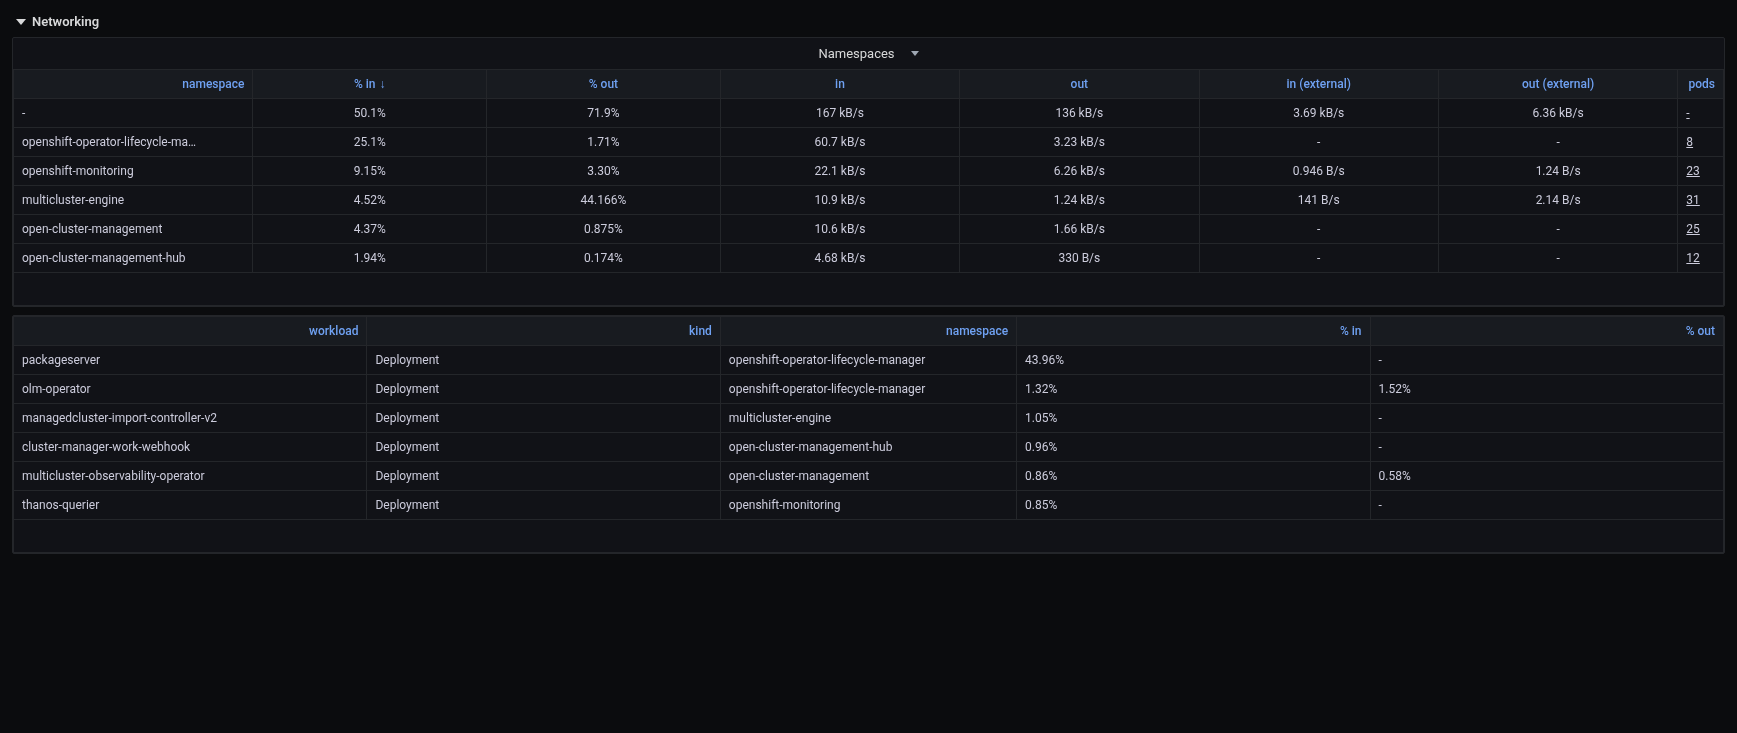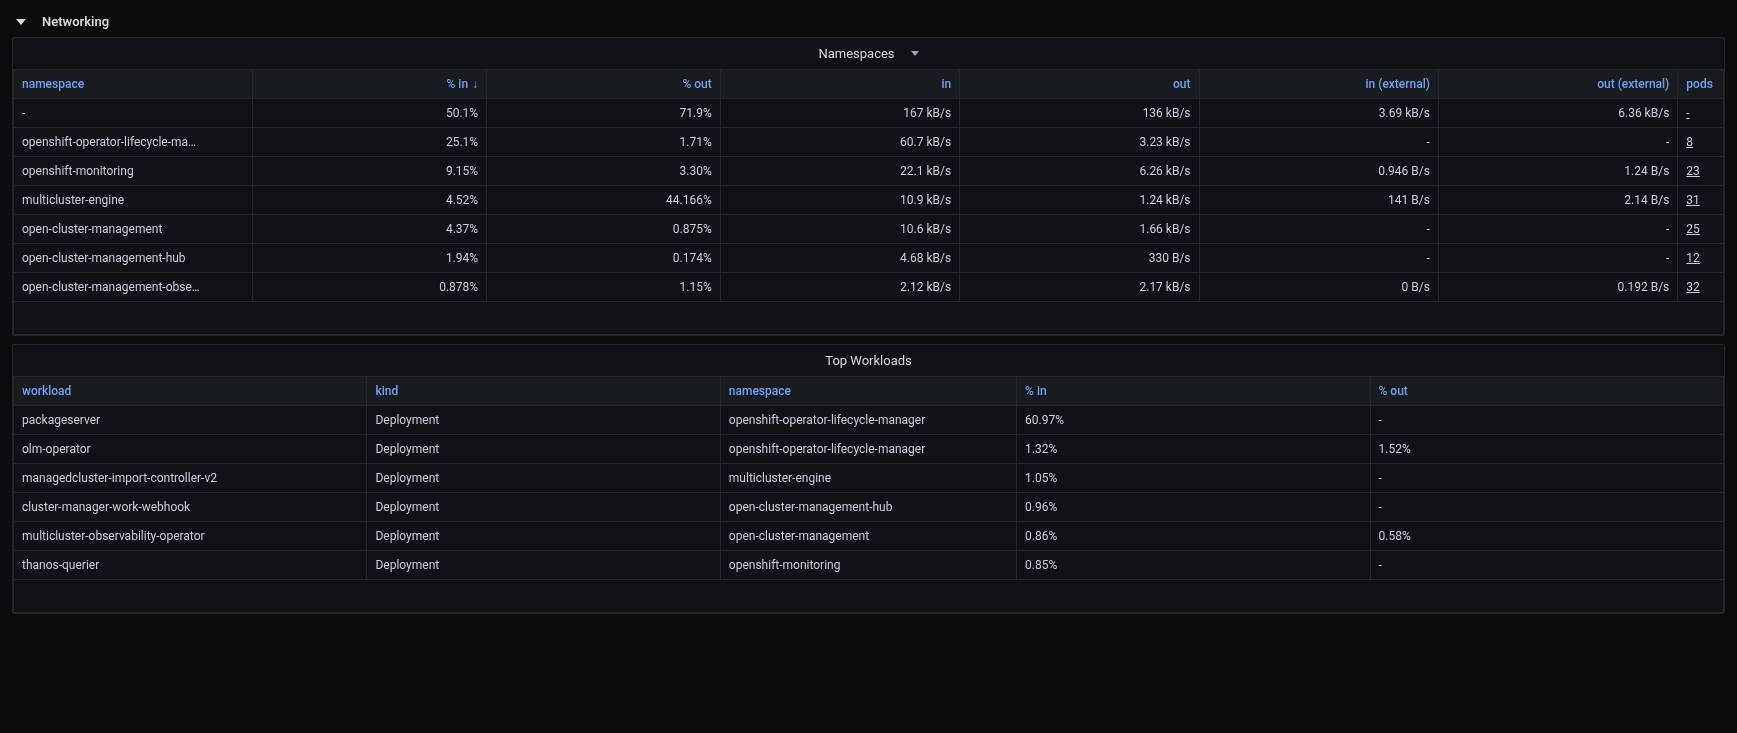--- a/index.html
+++ b/index.html
@@ -1,26 +1,26 @@
 <!DOCTYPE html>
 <html><head>
 <meta charset="utf-8">
 <style>
 html,body{margin:0;padding:0;background:#0b0c0e;color:#ccccdc;font-family:-apple-system,BlinkMacSystemFont,"Segoe UI",Roboto,Helvetica,Arial,sans-serif;font-size:12px;width:1737px}
 .section{padding:8px 12px}
-.sec-head{display:flex;align-items:center;gap:16px;font-size:13px;font-weight:600;color:#d8d9da;margin:6px 0 8px 4px;cursor:pointer}
+.sec-head{display:flex;align-items:center;gap:6px;font-size:13px;font-weight:600;color:#d8d9da;margin:6px 0 8px 4px;cursor:pointer}
 .sec-head .chev{width:0;height:0;border-left:5px solid transparent;border-right:5px solid transparent;border-top:6px solid #d8d9da;transform:rotate(0deg)}
 .panel{border:1px solid #24262a;border-radius:2px;margin-bottom:8px;background:#111217}
 .panel-title{text-align:center;padding:8px 0;font-size:13px;color:#d8d9da;position:relative}
 .panel-title .dd{display:inline-flex;align-items:center;gap:16px;cursor:pointer}
 .panel-title .dd-icon{width:0;height:0;border-left:4px solid transparent;border-right:4px solid transparent;border-top:5px solid #9fa7b3}
 table{width:100%;border-collapse:collapse;table-layout:fixed}
 th,td{padding:7px 8px;border:1px solid #24262a;overflow:hidden;text-overflow:ellipsis;white-space:nowrap}
-th{background:#181b20;color:#6fa1f2;font-weight:500;text-align:left;cursor:pointer}
-th.r,td.r{text-align:right}
+th{background:#181b20;color:#6fa1f2;font-weight:500;text-align:right;cursor:pointer}
+th.r,td.r{text-align:center}
 td{background:#111217;color:#ccccdc}
 .sort-ind{margin-left:4px;color:#6fa1f2}
 .pods{color:#ccccdc;text-decoration:underline;cursor:pointer}
 tbody tr:last-child td{border-bottom:1px solid #24262a}
 tfoot td{height:18px;background:#111217}
 </style>
 </head>
 <body>
 
 <div class="section">
@@ -113,43 +113,30 @@
           <tr>
             <td>open-cluster-management-hub</td>
             <td class="r">1.94%</td>
             <td class="r">0.174%</td>
             <td class="r">4.68 kB/s</td>
             <td class="r">330 B/s</td>
             <td class="r">-</td>
             <td class="r">-</td>
             <td><span class="pods">12</span></td>
           </tr>
-          <tr>
-            <td>open-cluster-management-obse…</td>
-            <td class="r">0.878%</td>
-            <td class="r">1.15%</td>
-            <td class="r">2.12 kB/s</td>
-            <td class="r">2.17 kB/s</td>
-            <td class="r">0 B/s</td>
-            <td class="r">0.192 B/s</td>
-            <td><span class="pods">32</span></td>
-          </tr>
         </tbody>
       <tfoot>
           <tr>
             <td colspan="8"></td>
           </tr>
         </tfoot>
     </table>
   </div>
 
   <div class="panel">
-    <div class="panel-title">
-      <span>Top Workloads</span>
-    </div>
     <table>
       <colgroup>
         <col style="width:340px">
           <col style="width:340px">
           <col style="width:285px">
           <col style="width:340px">
           <col style="width:340px">
       </colgroup>
       <thead>
         <tr>
@@ -158,21 +145,21 @@
           <th>namespace</th>
           <th>% in</th>
           <th>% out</th>
         </tr>
       </thead>
       <tbody id="wl-body">
           <tr>
             <td>packageserver</td>
             <td>Deployment</td>
             <td>openshift-operator-lifecycle-manager</td>
-            <td>60.97%</td>
+            <td>43.96%</td>
             <td>-</td>
           </tr>
           <tr>
             <td>olm-operator</td>
             <td>Deployment</td>
             <td>openshift-operator-lifecycle-manager</td>
             <td>1.32%</td>
             <td>1.52%</td>
           </tr>
           <tr>

